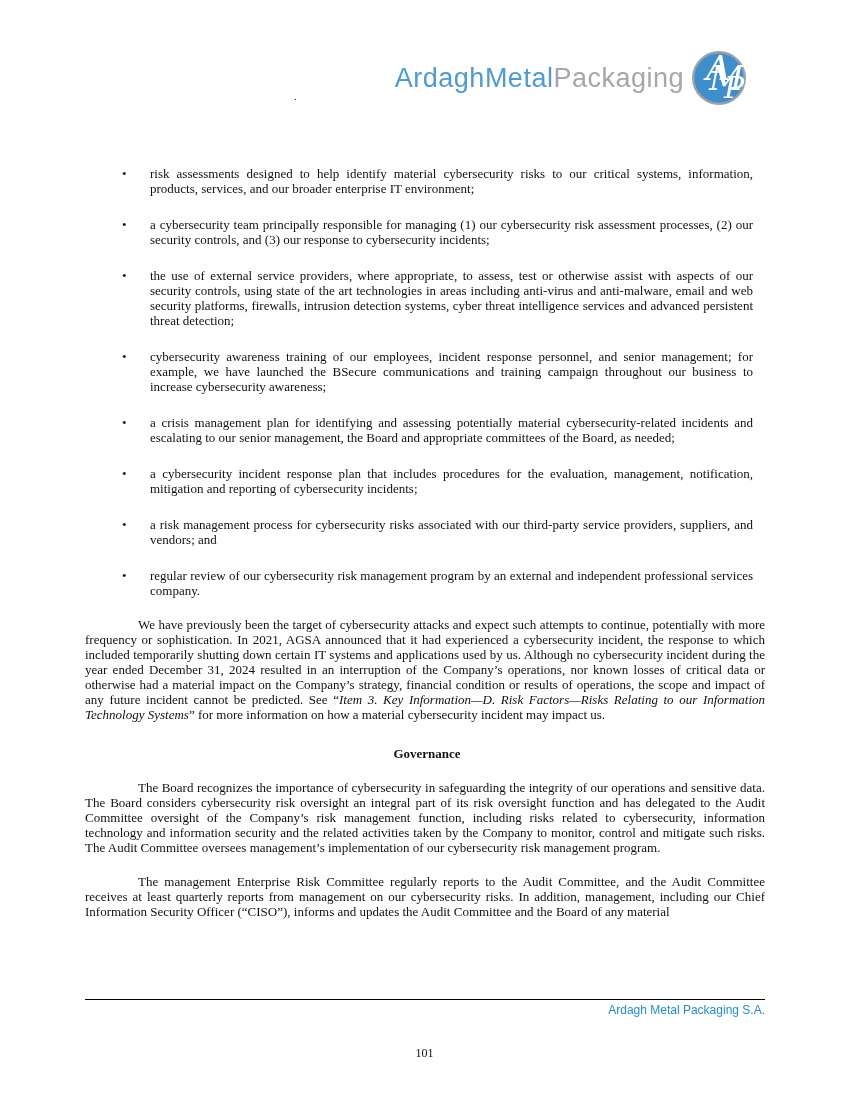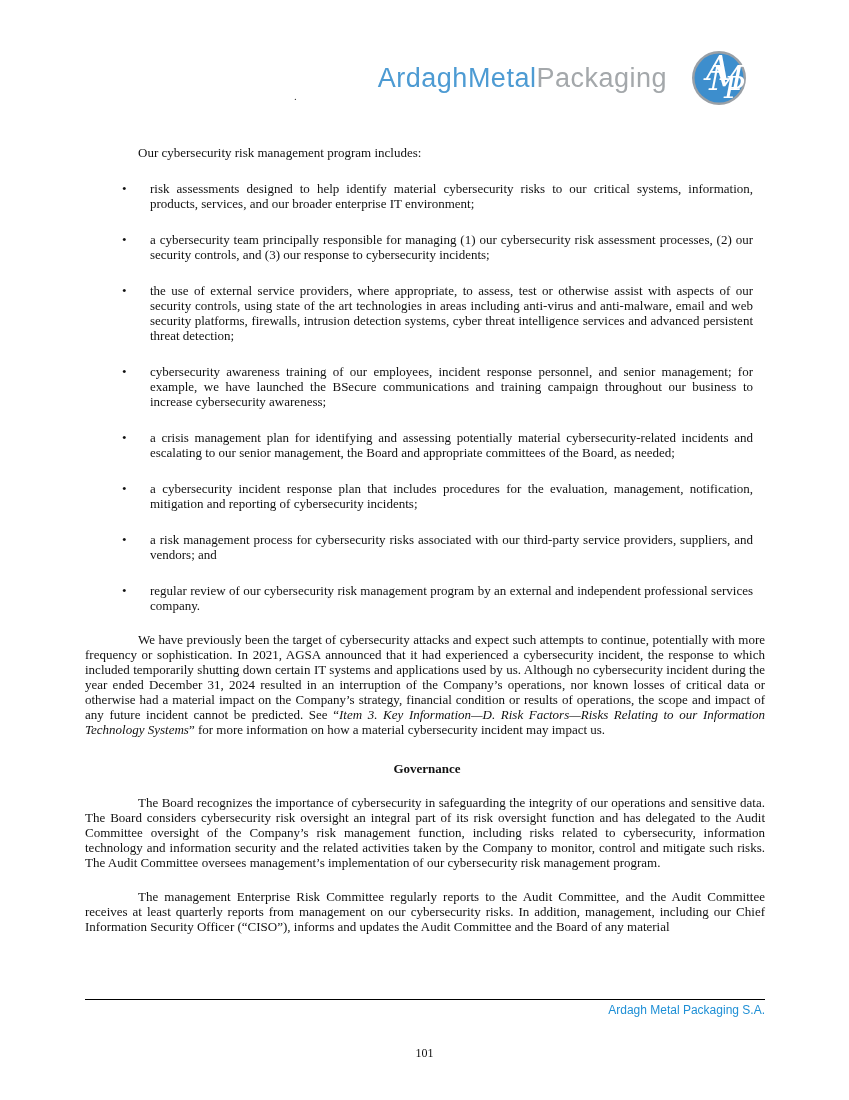--- a/index.html
+++ b/index.html
@@ -15,21 +15,21 @@
     overflow: hidden;
   }
 
   
   .logo {
     position: absolute;
     top: 50px;
     right: 102px;
     display: flex;
     align-items: center;
-    gap: 24px;
+    gap: 7px;
   }
   .logo-word {
     font-family: "Liberation Sans", sans-serif;
     font-size: 27px;
     font-weight: 400;
     letter-spacing: 0.5px;
     white-space: nowrap;
   }
   .logo-mark { width: 56px; height: 56px; display: block; }
   .stray-mark {
@@ -116,21 +116,20 @@
       <circle cx="28" cy="28" r="24.5" fill="#3d8ecd"></circle>
       <text x="15" y="30" font-family="DejaVu Serif, serif" font-style="italic" font-size="34" fill="#ffffff" letter-spacing="-13">A</text>
       <text x="18" y="40" font-family="DejaVu Serif, serif" font-style="italic" font-size="34" fill="#ffffff">M</text>
       <text x="33" y="48" font-family="DejaVu Serif, serif" font-style="italic" font-size="30" fill="#ffffff">P</text>
     </svg>
   </div>
   <span class="stray-mark">.</span>
 
   <div class="content">
 
-    <p class="para first">Our cybersecurity risk management program includes:</p>
 
     <ul class="bullet-list">
       <li>risk assessments designed to help identify material cybersecurity risks to our critical systems, information, products, services, and our broader enterprise IT environment;</li>
       <li>a cybersecurity team principally responsible for managing (1) our cybersecurity risk assessment processes, (2) our security controls, and (3) our response to cybersecurity incidents;</li>
       <li>the use of external service providers, where appropriate, to assess, test or otherwise assist with aspects of our security controls, using state of the art technologies in areas including anti-virus and anti-malware, email and web security platforms, firewalls, intrusion detection systems, cyber threat intelligence services and advanced persistent threat detection;</li>
       <li>cybersecurity awareness training of our employees, incident response personnel, and senior management; for example, we have launched the BSecure communications and training campaign throughout our business to increase cybersecurity awareness;</li>
       <li>a crisis management plan for identifying and assessing potentially material cybersecurity-related incidents and escalating to our senior management, the Board and appropriate committees of the Board, as needed;</li>
       <li>a cybersecurity incident response plan that includes procedures for the evaluation, management, notification, mitigation and reporting of cybersecurity incidents;</li>
       <li>a risk management process for cybersecurity risks associated with our third-party service providers, suppliers, and vendors; and</li>
       <li>regular review of our cybersecurity risk management program by an external and independent professional services company.</li>

